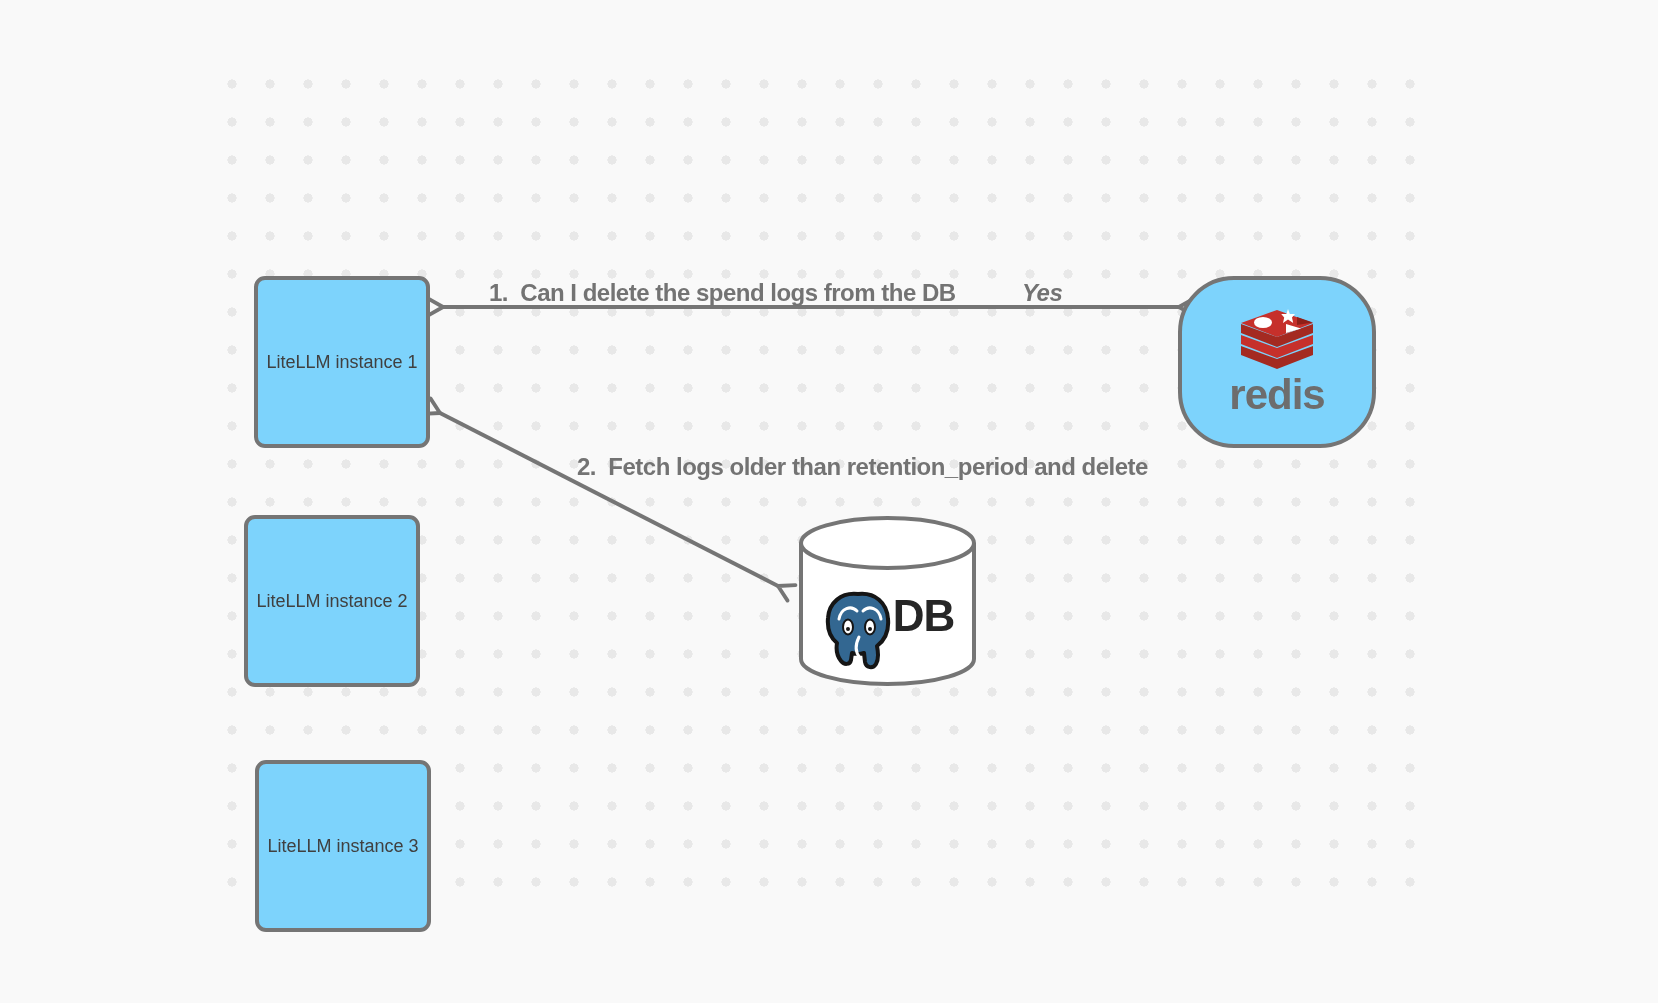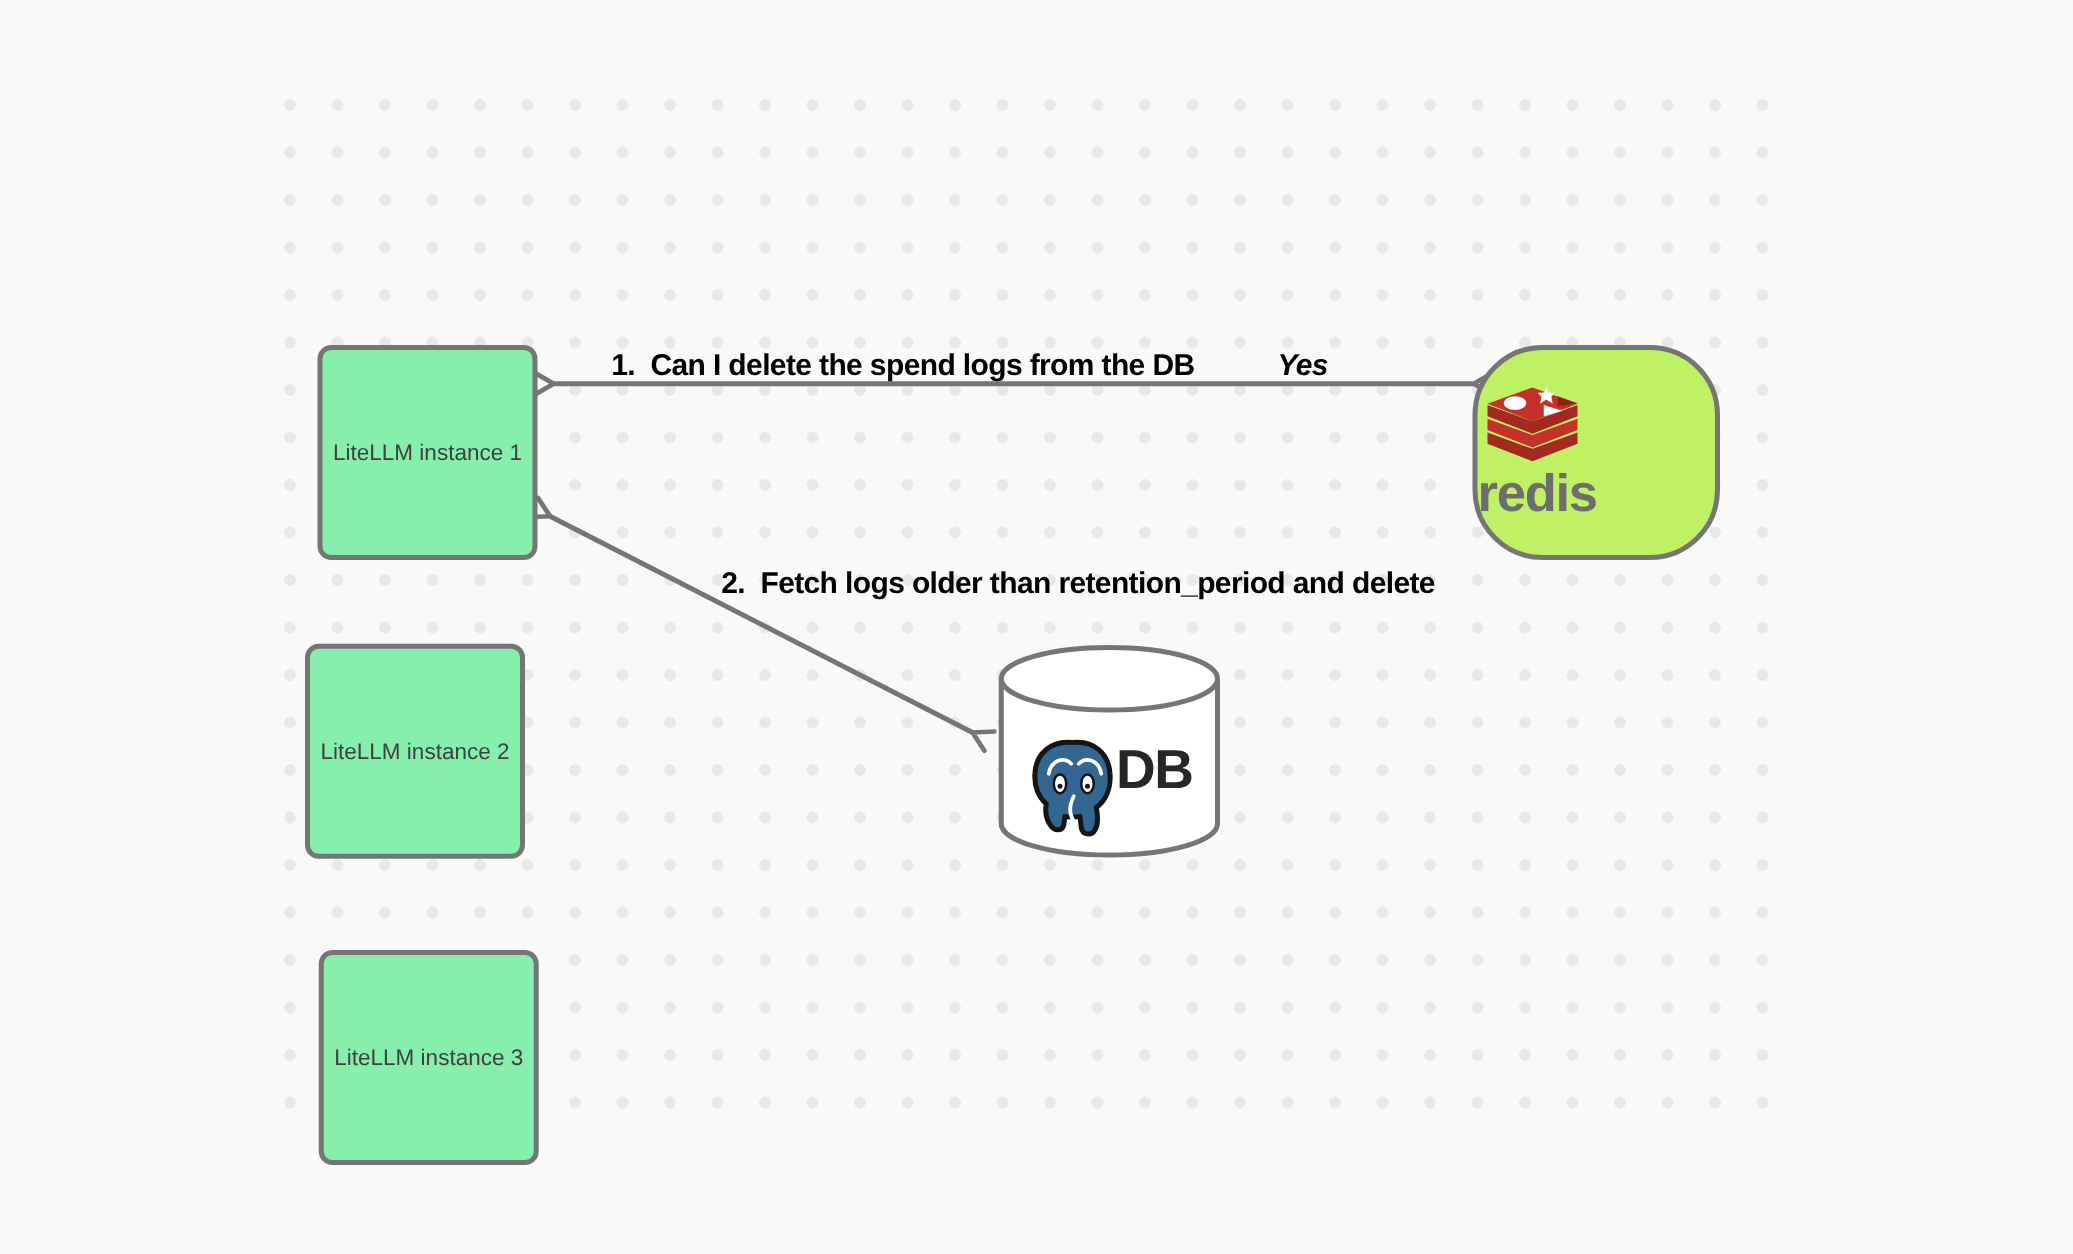--- a/index.html
+++ b/index.html
@@ -19,59 +19,59 @@
     background-image:radial-gradient(circle, #e8e8e8 0 4.5px, transparent 4.6px);
     background-size:38px 38px;
   }
   .edges-layer{
     position:absolute;left:0;top:0;width:1658px;height:1003px;
     pointer-events:none;
   }
   .node-box{
     position:absolute;
     width:168px;height:164px;
-    background:#86efac;
+    background:#7dd3fc;
     border:4px solid #757575;
     border-radius:11px;
     display:flex;align-items:center;justify-content:center;
     text-align:center;
   }
   .node-box .lbl{
     font-size:18px;color:#404040;line-height:1.25;
   }
   #box1{left:254px;top:276px;}
   #box2{left:244px;top:515px;}
   #box3{left:255px;top:760px;}
   .redis-node{
     position:absolute;left:1178px;top:276px;
     width:190px;height:164px;
-    background:#bef264;
+    background:#7dd3fc;
     border:4px solid #757575;
     border-radius:56px;
-    display:flex;flex-direction:column;justify-content:center;
+    display:flex;flex-direction:column;align-items:center;justify-content:center;
   }
   .redis-word{
     font-size:42px;font-weight:700;color:#6d6d6d;
     letter-spacing:-1px;line-height:1;margin-top:2px;
   }
   .cyl{
     position:absolute;left:798px;top:515px;width:179px;height:174px;
   }
   .cyl-shape{position:absolute;left:0;top:0;}
   .cyl-content{
     position:absolute;left:0;top:76px;width:179px;
     display:flex;align-items:flex-start;justify-content:center;
   }
   .db-label{
     font-size:44px;font-weight:600;color:#262626;letter-spacing:-1px;
     margin-left:-2px;
   }
   .edge-label{
     position:absolute;
-    font-size:24px;font-weight:700;color:#000000;
+    font-size:24px;font-weight:700;color:#737373;
     letter-spacing:-0.5px;line-height:24px;white-space:pre;text-align:center;
   }
   #lbl1{left:489px;top:281px;}
   #lblYes{left:1022px;top:281px;font-style:italic;}
   #lbl2{left:577px;top:455px;}
 </style>
 </head>
 <body>
 
 <div class="canvas">

